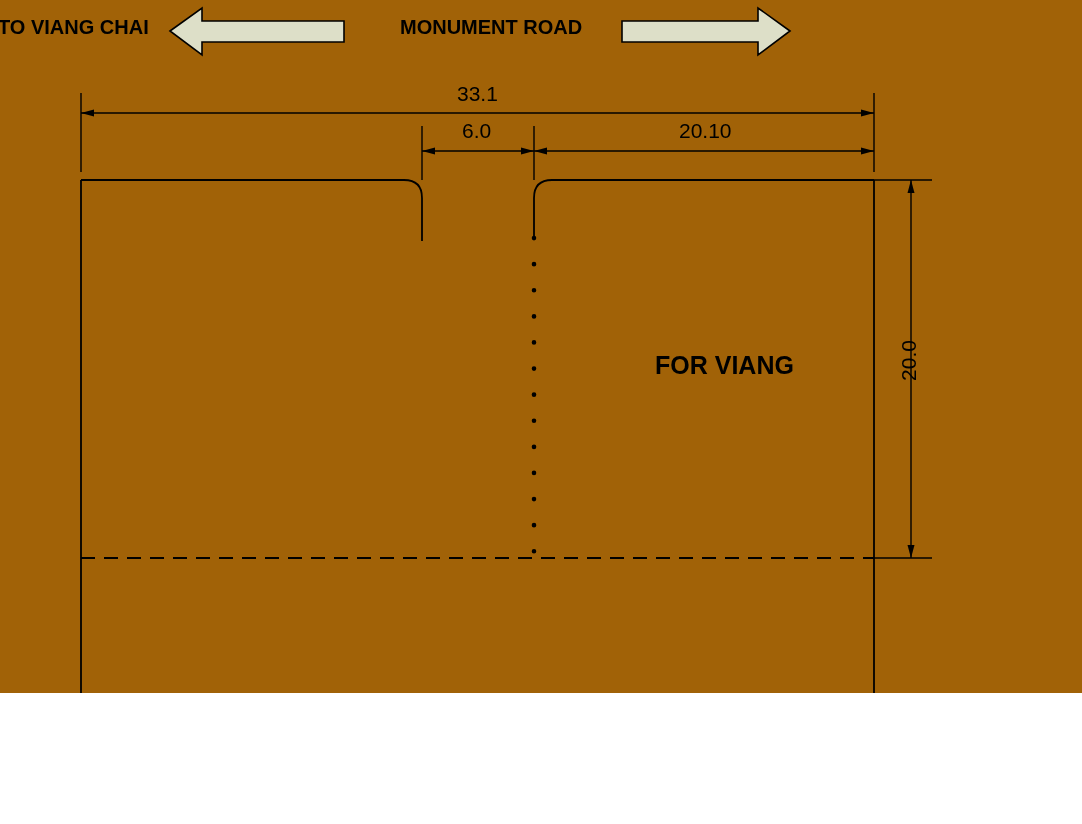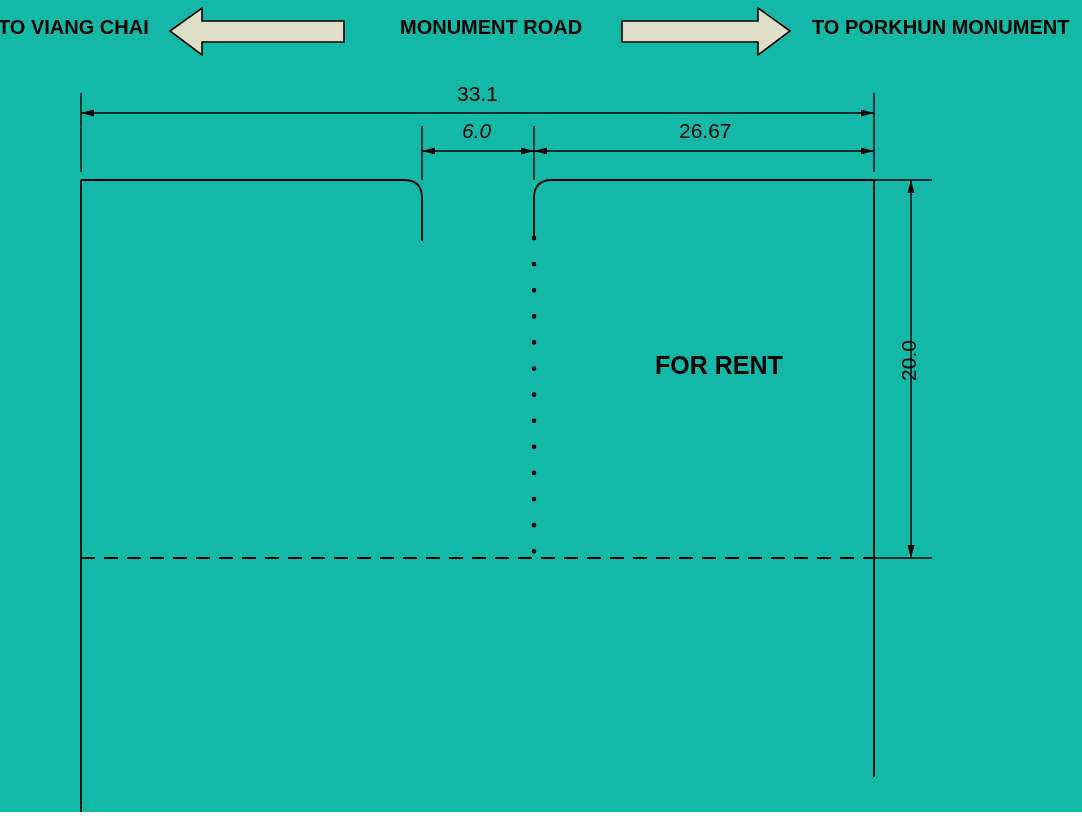--- a/index.html
+++ b/index.html
@@ -6,22 +6,22 @@
     margin: 0;
     padding: 0;
     background: #ffffff;
   }
   body {
     font-family: "Liberation Sans", sans-serif;
   }
   #stage {
     position: relative;
     width: 1082px;
-    height: 812px;
-    background: #14b8a6;
+    height: 693px;
+    background: #a16207;
     overflow: hidden;
   }
   #plan-svg {
     position: absolute;
     left: 0;
     top: 0;
     width: 1082px;
     height: 824px;
   }
   .hdr-label {
@@ -54,21 +54,20 @@
     white-space: nowrap;
     line-height: 1;
   }
   #dim-42 {
     left: 457px;
     top: 83px;
   }
   #dim-6 {
     left: 462px;
     top: 120px;
-    font-style: italic;
   }
   #dim-18 {
     left: 679px;
     top: 120px;
   }
   #dim-20 {
     left: 888px;
     top: 350px;
     transform: rotate(-90deg);
     transform-origin: center center;
@@ -130,25 +129,24 @@
     <line x1="534" y1="238" x2="534" y2="558" stroke="#000000" stroke-width="4.6" stroke-linecap="round" stroke-dasharray="0.1 26"></line>
 
     <line x1="81" y1="558" x2="874" y2="558" stroke="#000000" stroke-width="2" stroke-dasharray="14 9"></line>
 
   </svg>
 
   <div class="hdr-label" id="label-to-viang-chai">TO VIANG CHAI</div>
 
   <div class="hdr-label" id="label-porkhun-road">MONUMENT ROAD</div>
 
-  <div class="hdr-label" id="label-to-porkhun-monument">TO PORKHUN MONUMENT</div>
 
   <div class="dim-text" id="dim-42">33.1</div>
 
   <div class="dim-text" id="dim-6">6.0</div>
 
-  <div class="dim-text" id="dim-18">26.67</div>
+  <div class="dim-text" id="dim-18">20.10</div>
 
   <div class="dim-text" id="dim-20">20.0</div>
 
-  <div id="label-for-rent">FOR RENT</div>
+  <div id="label-for-rent">FOR VIANG</div>
 
 </div>
 
 </body></html>

